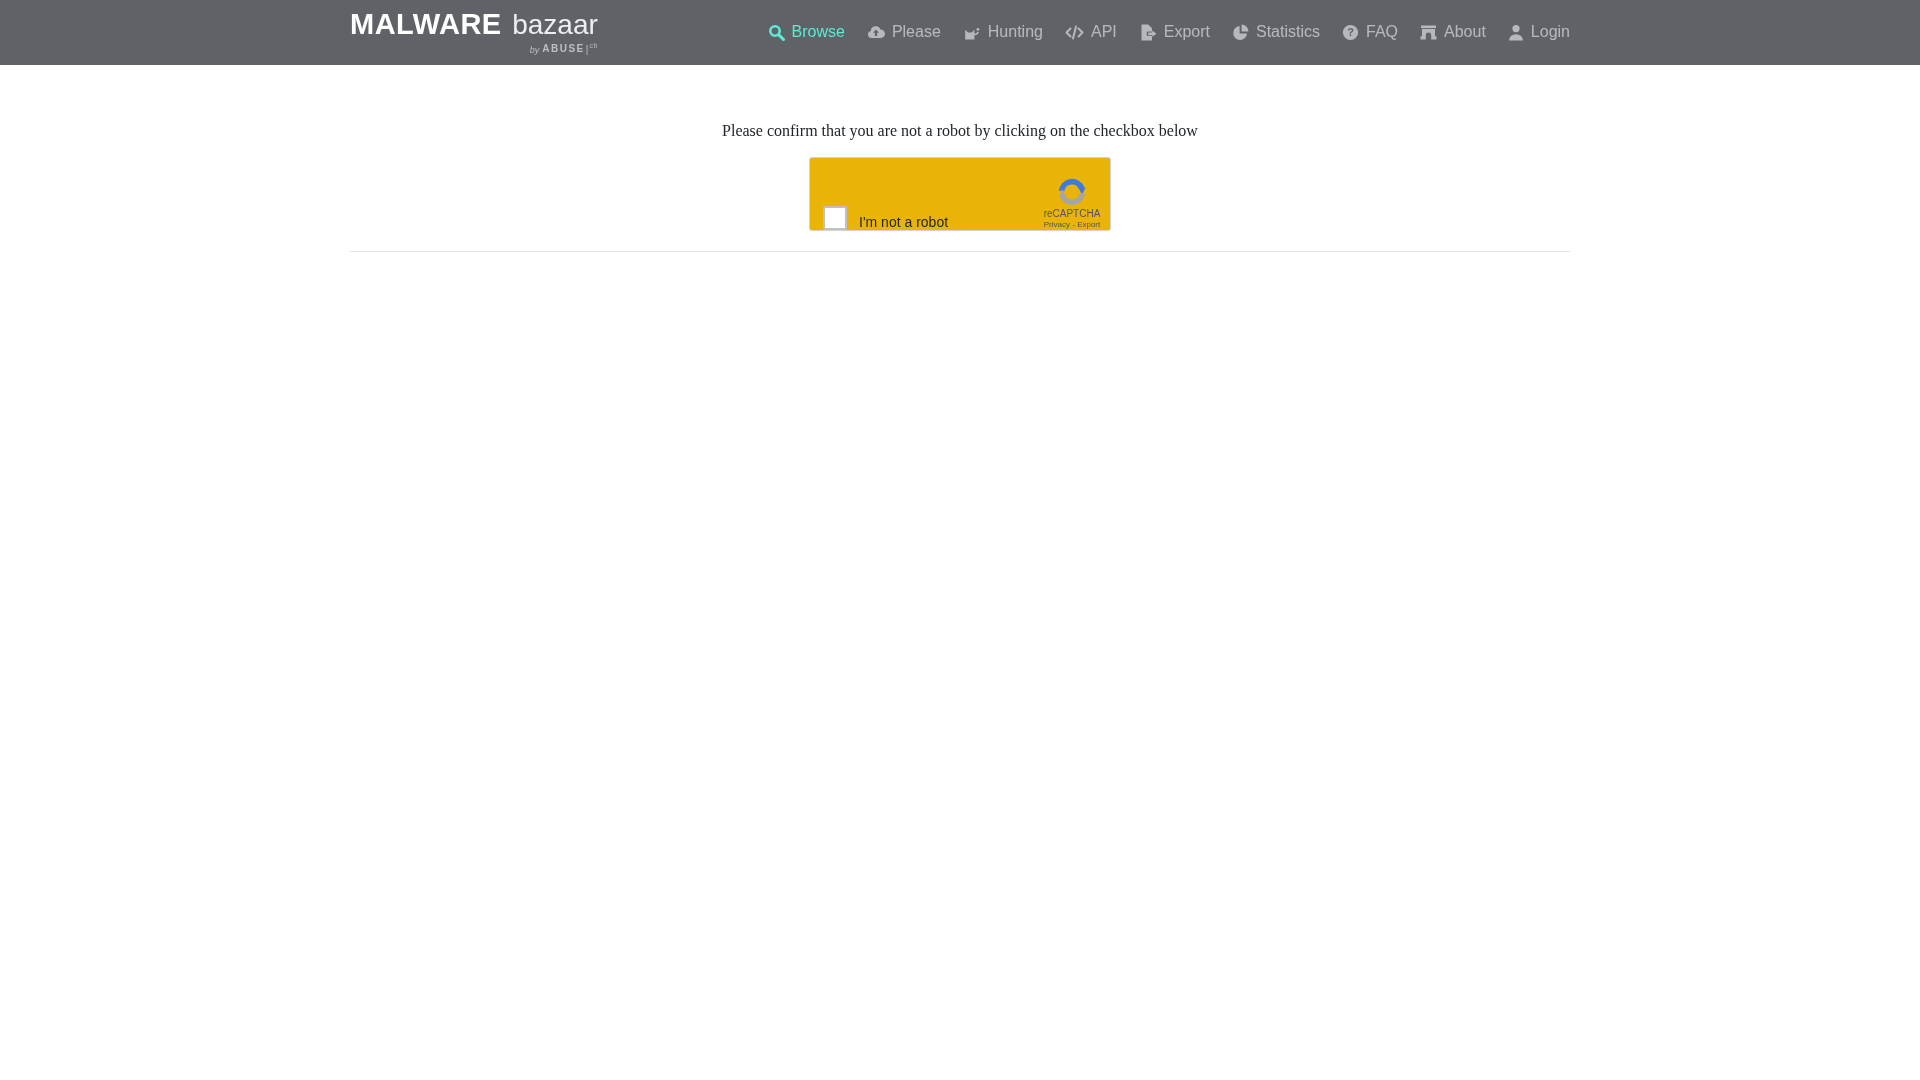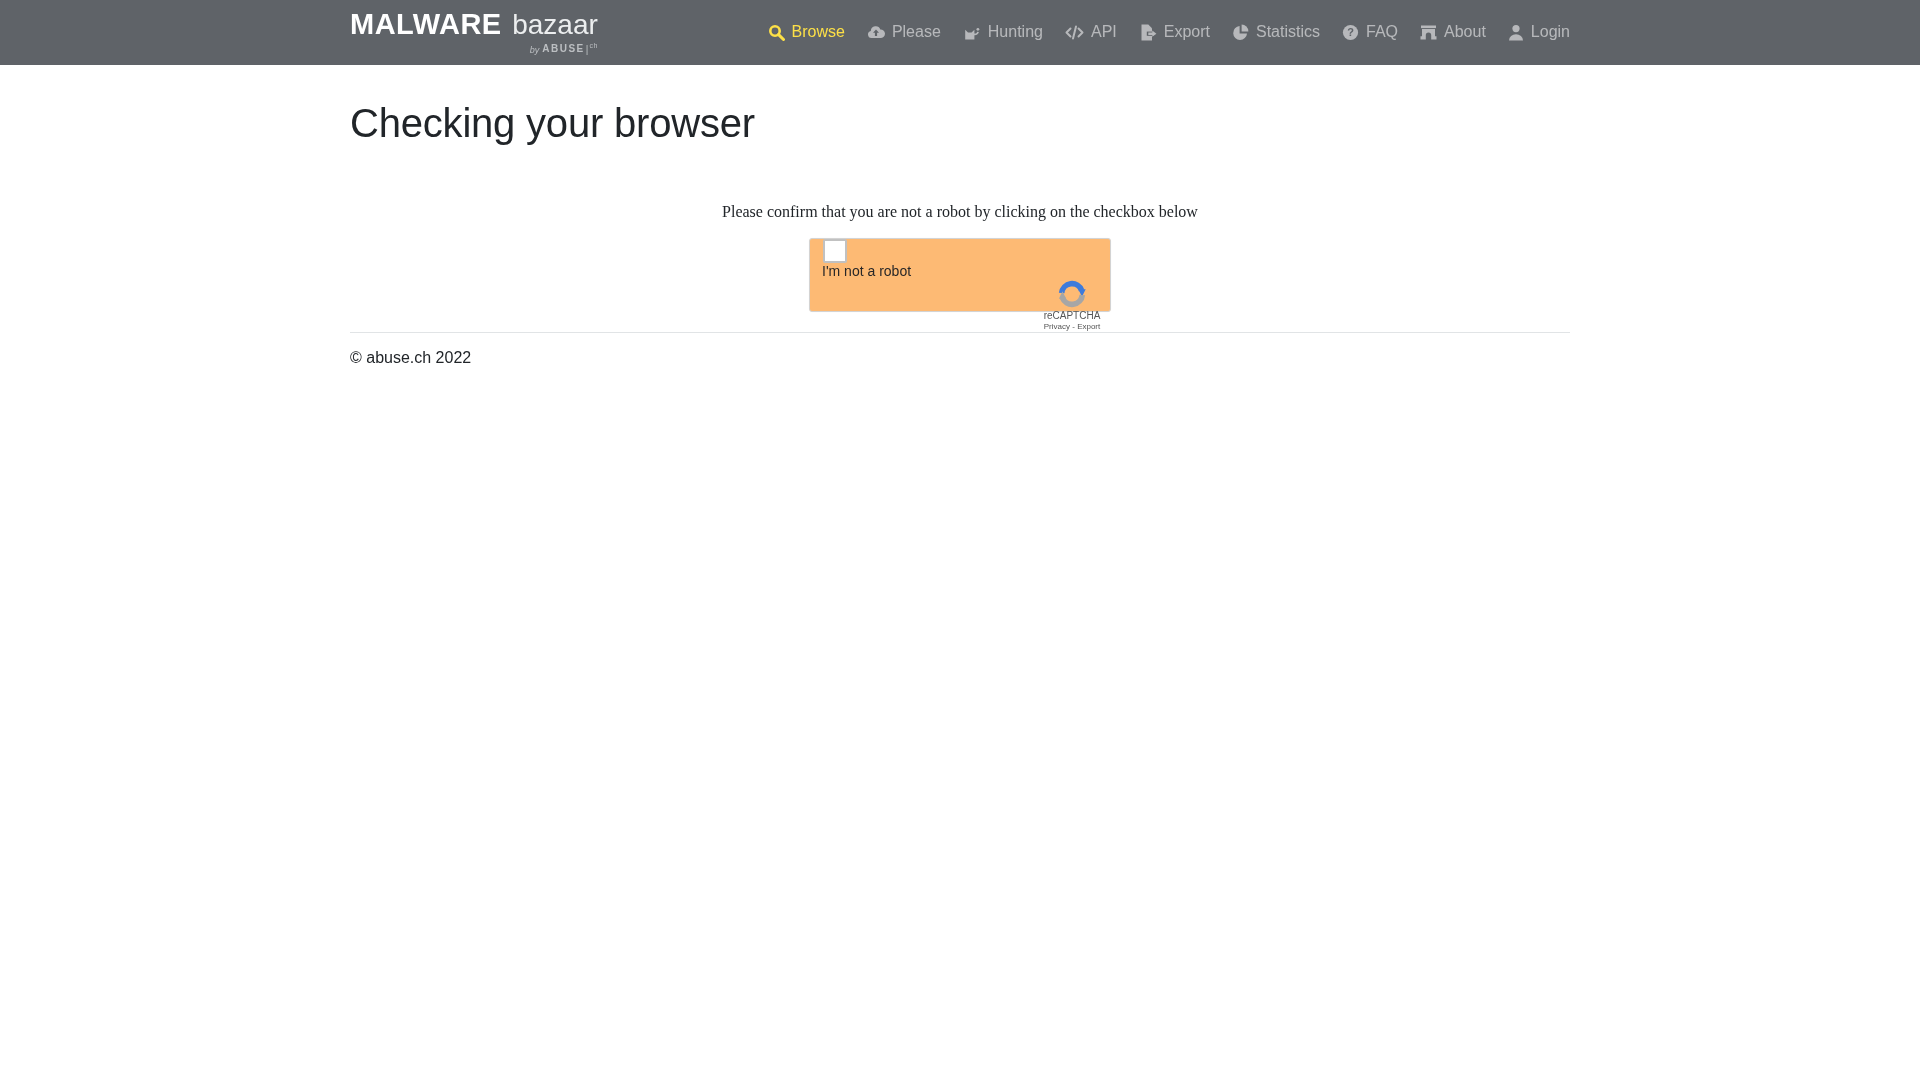--- a/index.html
+++ b/index.html
@@ -29,41 +29,40 @@
   .byline-pipe { margin:0 1px; font-weight:300; }
   .byline-suffix { font-size:7px; vertical-align:super; letter-spacing:0.5px; }
 
   .nav { display:flex; align-items:center; }
   .nav-link {
     display:flex; align-items:center; gap:7px; padding:0 11px;
     font-size:16px; color:rgba(255,255,255,0.55); text-decoration:none; cursor:pointer;
     white-space:nowrap;
   }
   .nav-link:last-child { padding-right:0; }
-  .nav-link.active { color:#fde047; }
+  .nav-link.active { color:#5eead4; }
   .nav-link svg { display:block; }
 
   
   .page-title {
     font-size:40px; font-weight:400; color:#212529;
     margin:36px 0 0 0; letter-spacing:-0.2px;
   }
   .instruction {
     text-align:center; font-size:16px; color:#212529;
     margin:57px 0 17px 0;
     font-family:Liberation Serif, serif;
   }
 
   
   .recaptcha {
     width:302px; height:74px; margin:0 auto;
-    background:#fdba74; border:1px solid #d3d3d3; border-radius:3px;
-    display:flex; align-items:flex-start;
+    background:#eab308; border:1px solid #d3d3d3; border-radius:3px;
+    display:flex; align-items:flex-end;
     box-shadow:0 0 2px rgba(0,0,0,0.03);
-    flex-direction:column;
   }
   .recaptcha-checkbox {
     width:24px; height:24px; flex:0 0 24px;
     background:#ffffff; border:2px solid #c1c1c1; border-radius:2px;
     margin-left:13px; cursor:pointer;
   }
   .recaptcha-label { font-size:14px; color:#282727; margin-left:12px; }
   .recaptcha-side {
     margin-left:auto; margin-right:9px; width:58px; text-align:center;
   }
@@ -185,21 +184,20 @@
             </svg>
         </span>
         <span>Login</span>
       </a>
 
     </nav>
   </div>
 </header>
 
 <main class="container">
-  <h1 class="page-title">Checking your browser</h1>
 
   <p class="instruction">Please confirm that you are not a robot by clicking on the checkbox below</p>
 
   <div class="recaptcha">
     <div class="recaptcha-checkbox"></div>
     <span class="recaptcha-label">I'm not a robot</span>
     <div class="recaptcha-side">
       <span>
         <svg width="30" height="30" viewBox="0 0 32 32">
           <path d="M5 15 A11 11 0 0 1 26.3 12.2" fill="none" stroke="#3e7bdb" stroke-width="6"></path>
@@ -212,14 +210,13 @@
       <div class="recaptcha-links">
         <a>Privacy</a>
         <span>-</span>
         <a>Export</a>
       </div>
     </div>
   </div>
 
   <hr class="divider">
 
-  <p class="footer-text">© abuse.ch 2022</p>
 </main>
 
 </body></html>

